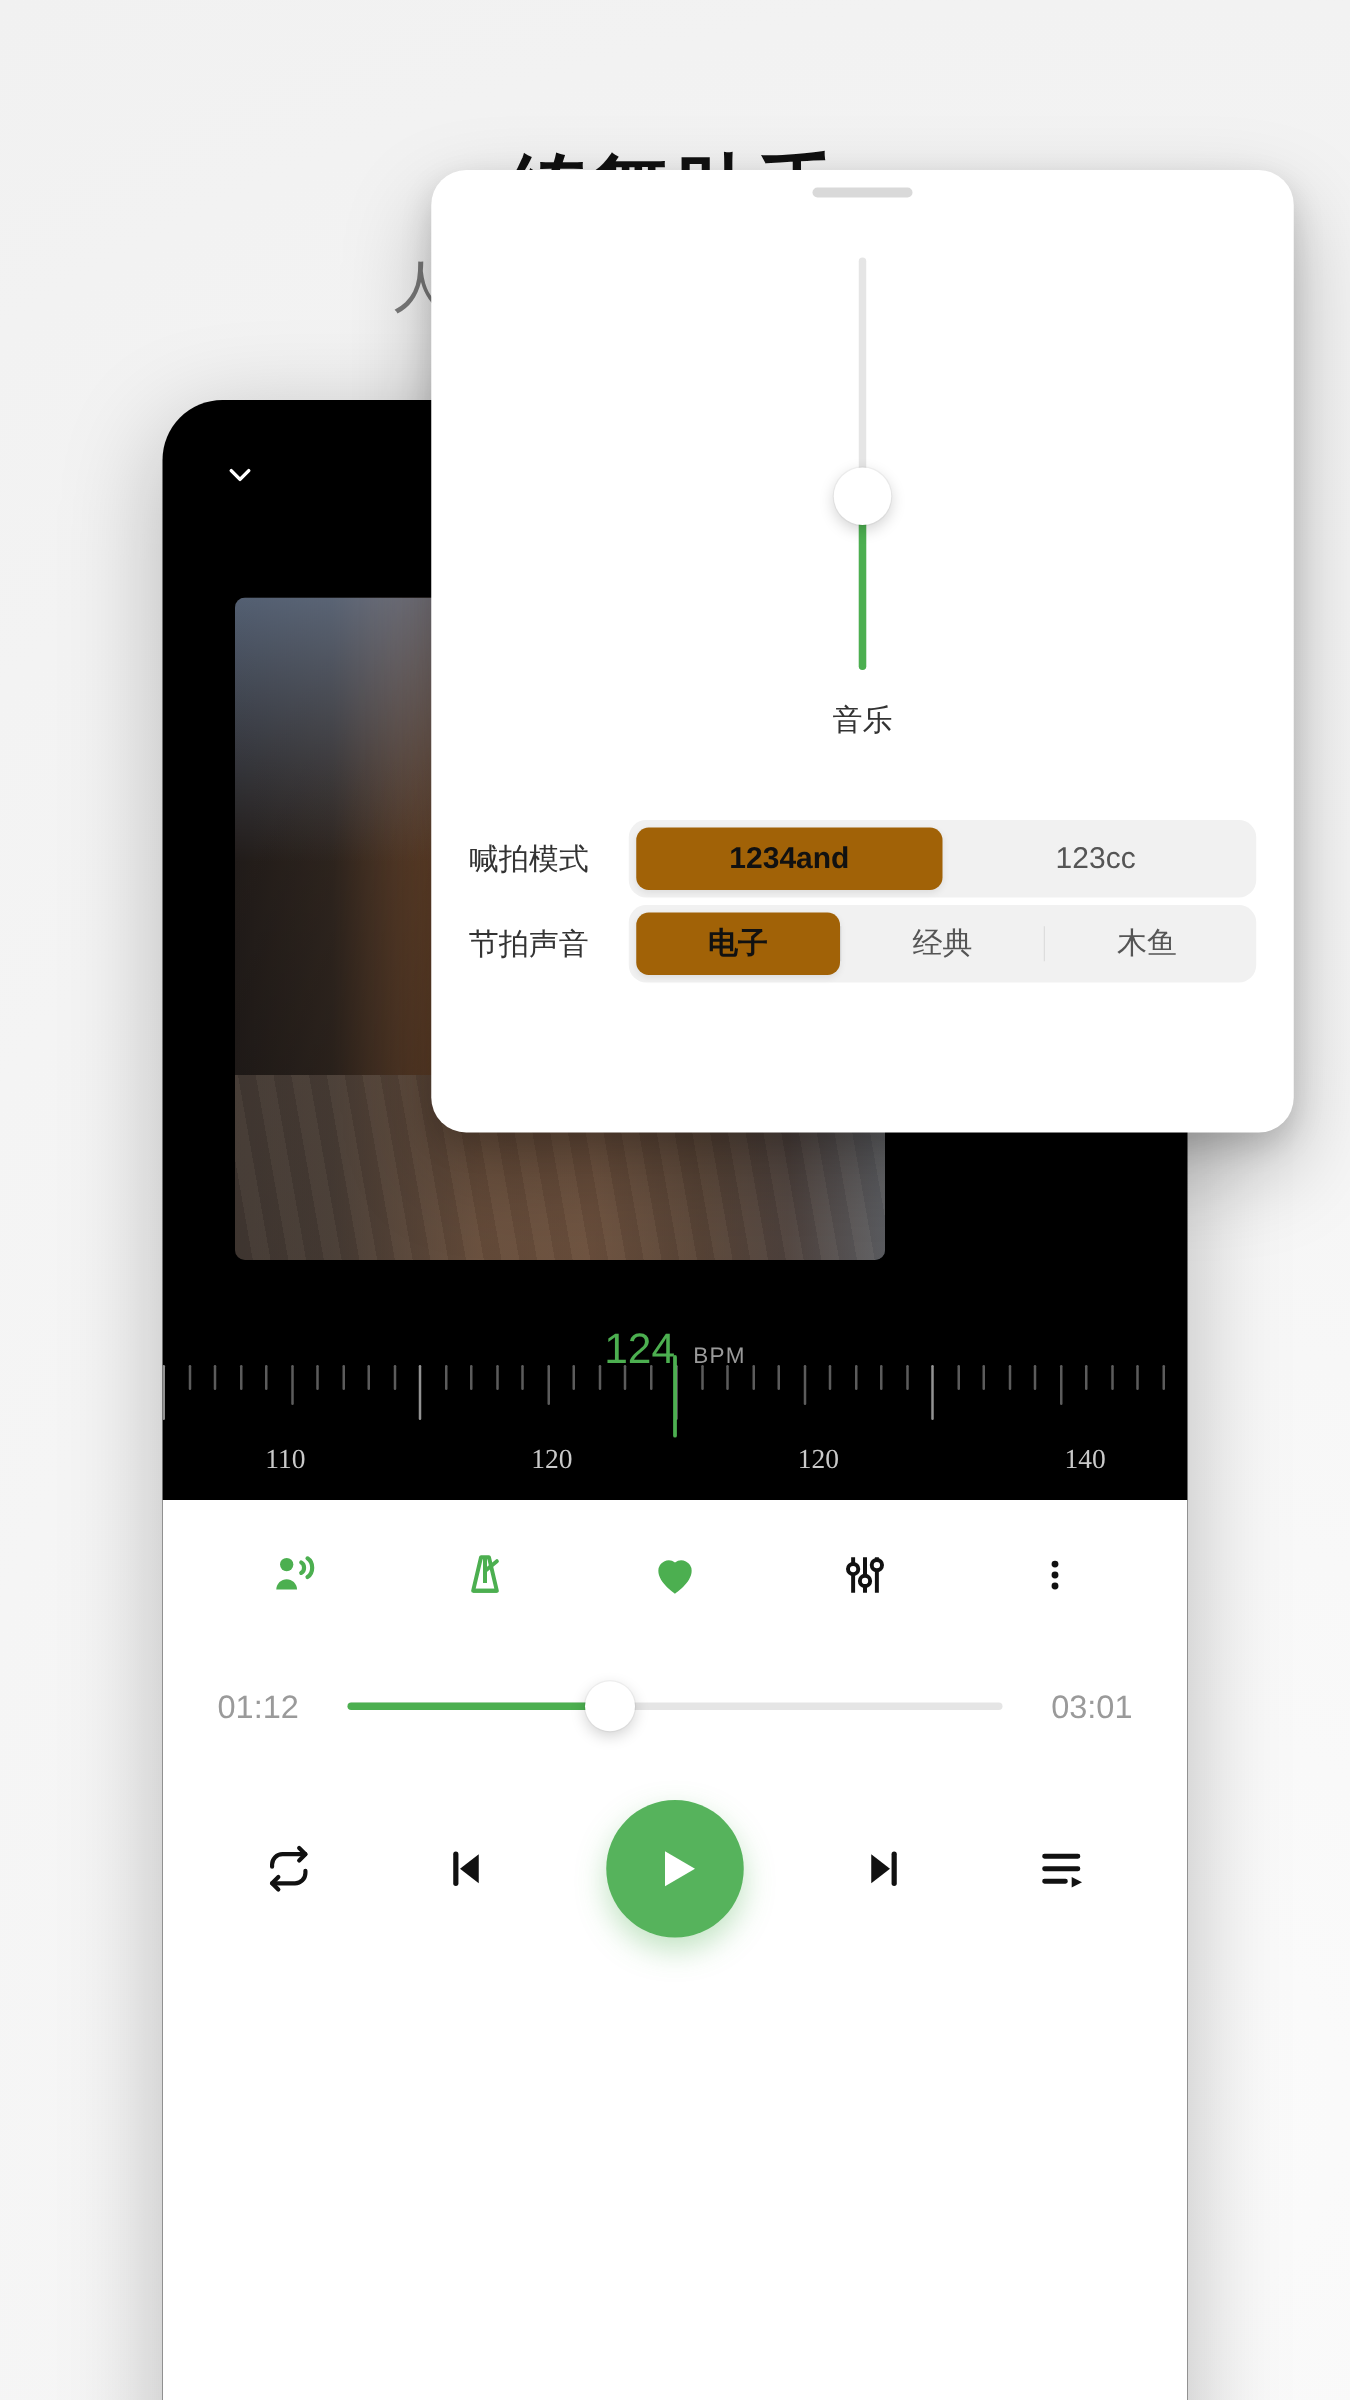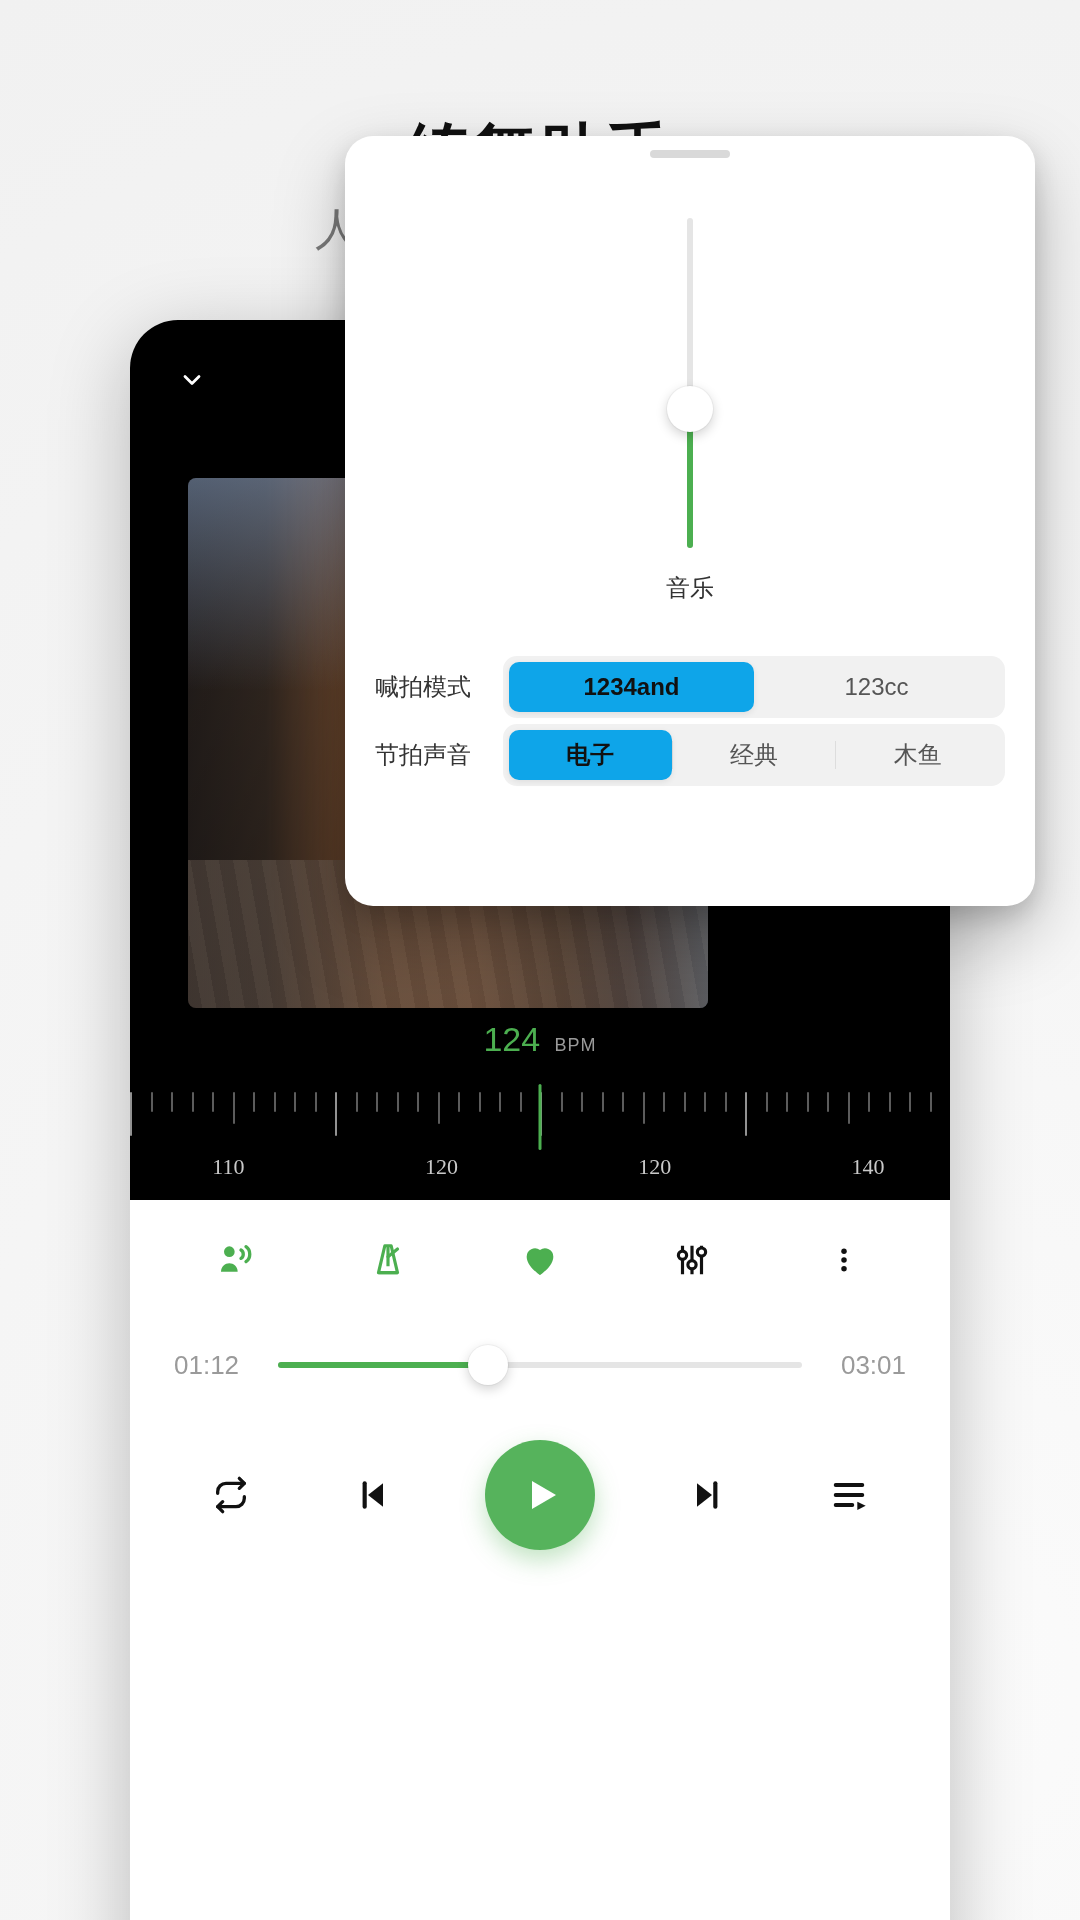--- a/index.html
+++ b/index.html
@@ -65,21 +65,21 @@
     background: #fff; border-radius: 28px;
     box-shadow: 0 30px 70px rgba(0,0,0,0.25), 0 10px 25px rgba(0,0,0,0.15);
     z-index: 5;
   }
   .mixer-notch {
     position: absolute; top: 14px; left: 50%; transform: translateX(-50%);
     width: 80px; height: 8px; border-radius: 4px; background: #d9d9d9;
   }
   .sliders {
     position: absolute; top: 60px; left: 0; right: 0; height: 420px;
-    display: flex; justify-content: space-around; padding: 0 40px; flex-direction: column;
+    display: flex; justify-content: space-around; padding: 0 40px;
   }
   .slider-col { display: flex; flex-direction: column; align-items: center; }
   .slider-track {
     position: relative; width: 6px; height: 330px; border-radius: 3px;
     background: #e5e5e5; margin-top: 10px;
   }
   .slider-fill {
     position: absolute; bottom: 0; left: 0; right: 0; border-radius: 3px;
     background: #4caf50;
   }
@@ -96,28 +96,28 @@
   .opt-label { width: 110px; font-size: 24px; color: #333; flex: 0 0 auto; }
   .seg {
     flex: 1; display: flex; background: #f1f1f1; border-radius: 14px;
     padding: 6px; gap: 0; height: 62px; align-items: center;
   }
   .seg-item {
     flex: 1; text-align: center; font-size: 24px; color: #555;
     height: 50px; line-height: 50px; border-radius: 10px; cursor: pointer;
     position: relative;
   }
-  .seg-item.sel { background: #0ea5e9; color: #111; font-weight: 600; box-shadow: 0 2px 6px rgba(0,0,0,0.08); }
+  .seg-item.sel { background: #a16207; color: #111; font-weight: 600; box-shadow: 0 2px 6px rgba(0,0,0,0.08); }
   .seg-div { width: 1px; height: 28px; background: #ddd; }
   
   .bpm-area {
     position: absolute; left: 0; right: 0; top: 700px; height: 200px;
     color: #4caf50; text-align: center;
   }
-  .bpm-val { font-size: 34px; font-weight: 500; display: inline-block; }
+  .bpm-val { font-size: 34px; font-weight: 500; display: inline-block; margin-top: 40px; }
   .bpm-unit { font-size: 18px; color: #9a9a9a; margin-left: 10px; letter-spacing: 1px; }
   .ruler {
     position: absolute; left: 0; right: 0; top: 72px; height: 90px; font-family: Liberation Serif, serif;
   }
   .ruler-canvas { position: absolute; inset: 0; }
   .ruler-needle {
     position: absolute; top: -8px; left: 50%; transform: translateX(-50%);
     width: 3px; height: 66px; background: #4caf50; border-radius: 2px;
   }
   .ruler-label {

